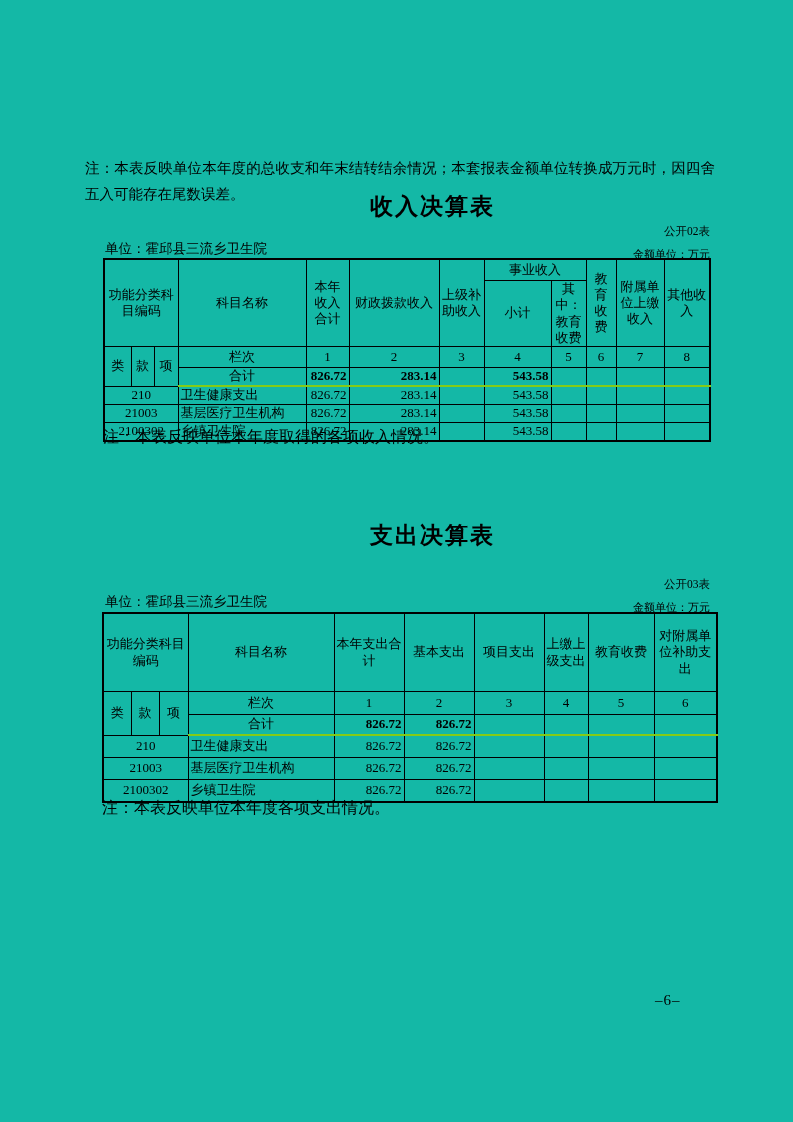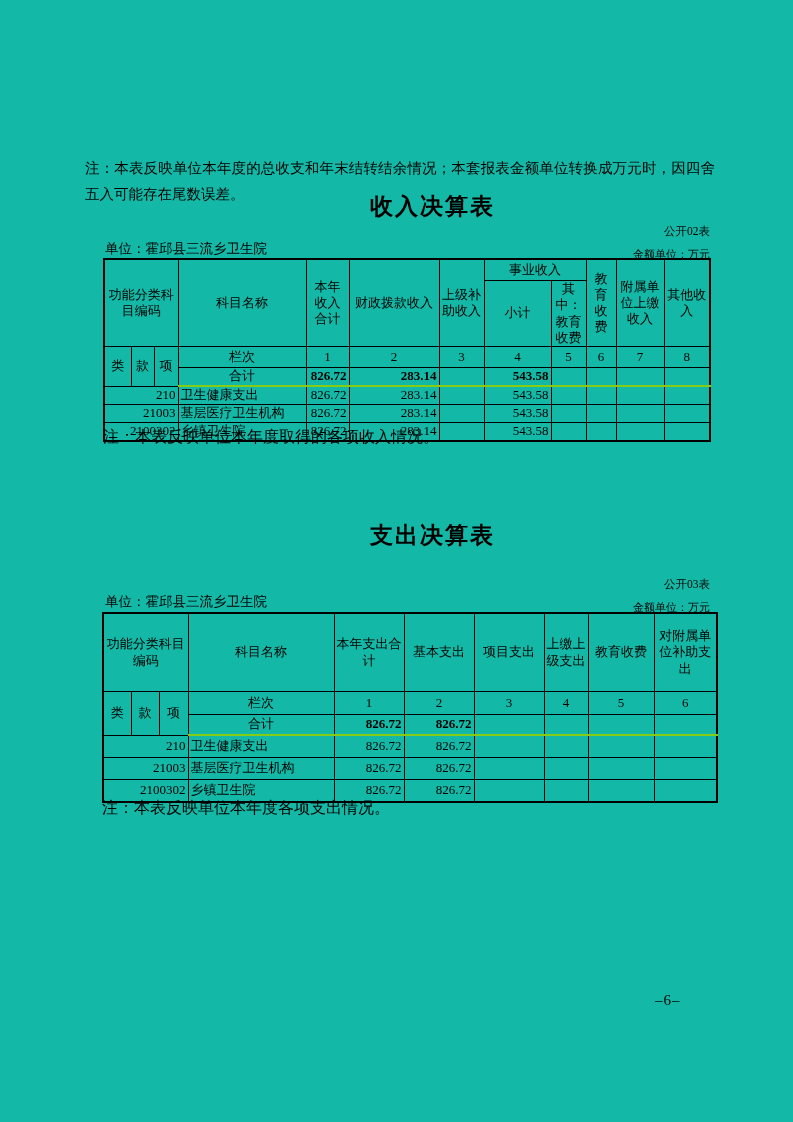--- a/index.html
+++ b/index.html
@@ -47,21 +47,21 @@
     vertical-align:middle;
     font-size:13px;
     line-height:1.25;
   }
   .hc{text-align:center;}
   .sm{font-size:12.5px;}
   .xs{font-size:11.5px;}
   .num{text-align:right;font-size:13px;}
   .cen{text-align:center;}
   .bold{font-weight:bold;}
-  .code{text-align:right;font-size:12.5px;padding-left:3px;margin-top:20px;}
+  .code{text-align:center;font-size:12.5px;padding-left:3px;margin-top:20px;}
   .name{text-align:left;font-size:13px;padding-left:3px;margin-top:30px;}
 
   
   tr.ih1 td{height:20px;}
   tr.ih2 td{height:60px;}
   tr.i-lanci td{height:20px;}
   tr.i-total td{height:17px;}
   tr.i-data td{height:17px;}
   
   tr.eh1 td{height:77px;}

